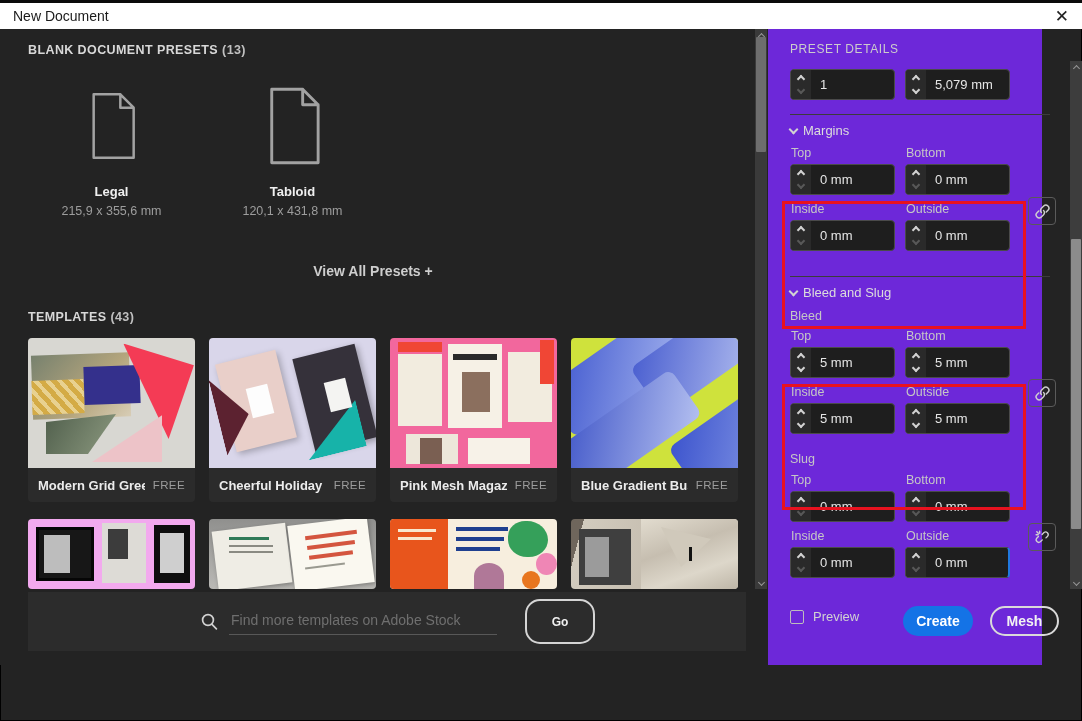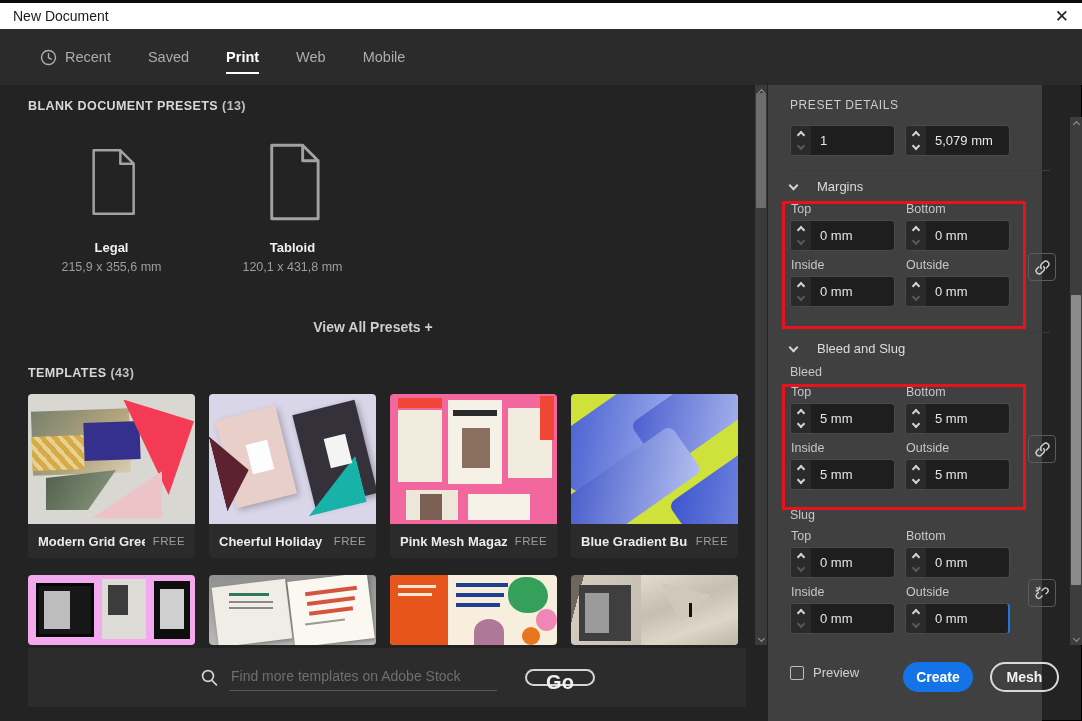--- a/index.html
+++ b/index.html
@@ -14,21 +14,21 @@
 
   
   .tabbar { height:56px; background:#2b2b2b; display:flex; align-items:center; padding-left:40px; gap:37px; }
   .tab { position:relative; display:flex; align-items:center; gap:8px; color:#acacac; font-size:14.5px; height:100%; cursor:default; }
   .tab.active { color:#fff; font-weight:bold; }
   .tab.active::after { content:""; position:absolute; left:0; right:0; bottom:11px; height:2px; background:#fff; }
 
   
   .bodyrow { display:flex; height:636px; }
   .content { position:relative; width:768px; height:636px; overflow:hidden; background:#232323; }
-  .panel { position:relative; width:274px; height:636px; background:#404040; }
+  .panel { position:relative; width:274px; height:636px; background:#6d28d9; }
 
   .sec-label { position:absolute; font-size:12.5px; font-weight:bold; letter-spacing:.4px; color:#d8d8d8; }
   .sec-label .cnt { font-weight:bold; color:#c0c0c0; margin-left:4px; }
 
   
   .preset-row { position:absolute; left:28px; top:43px; display:flex; gap:14px; }
   .preset-tile { width:167px; height:166px; border:2px solid transparent; border-radius:3px; display:flex; flex-direction:column; align-items:center; justify-content:flex-end; padding-bottom:18px; cursor:default; }
   .preset-tile.selected { border-color:#1473e6; }
   .preset-icon-box { flex:1; display:flex; align-items:center; justify-content:center; width:100%; }
   .preset-name { font-size:13px; font-weight:bold; color:#efefef; margin-top:6px; }
@@ -55,36 +55,36 @@
   .th-pink-zine { background:#f2a9ee; }
   .th-brochure { background:linear-gradient(180deg,#90908e,#bab9b5); }
   .th-orange-flyer { background:#f7eede; }
   .th-crumpled { background:linear-gradient(105deg,#6f665c 0%,#6f665c 7%,#d2cbbe 7%,#c4bcae 55%,#d8d2c5 100%); }
 
   
   .search-strip { position:absolute; left:28px; top:563px; width:718px; height:59px; background:#2c2c2c; display:flex; align-items:center; }
   .search-icon { margin-left:172px; }
   .search-input { margin-left:10px; width:268px; background:transparent; border:none; border-bottom:1px solid #585858; outline:none; color:#ddd; font-size:14px; padding:4px 2px 6px; font-family:"Liberation Sans",sans-serif; }
   .search-input::placeholder { color:#6f6f6f; }
-  .go-btn { margin-left:28px; width:70px; height:17px; border:2px solid #d5d5d5; border-radius:15px; background:transparent; color:#f0f0f0; font-weight:bold; font-size:20px; font-family:"Liberation Sans",sans-serif; cursor:default; }
+  .go-btn { margin-left:28px; width:70px; height:45px; border:2px solid #d5d5d5; border-radius:15px; background:transparent; color:#f0f0f0; font-weight:bold; font-size:12px; font-family:"Liberation Sans",sans-serif; cursor:default; }
 
   
   .scrollbar { position:absolute; width:12px; background:#3a3a3a; }
   .sb-thumb { position:absolute; left:1px; width:10px; border-radius:1px; }
   .chev { display:inline-block; width:7px; height:7px; border:solid #d2d2d2; border-width:2px 2px 0 0; }
   .chev.up { transform:rotate(-45deg); }
   .chev.down { transform:rotate(135deg); }
   .chev.dim { border-color:#585858; }
   .chev.sb { width:5px; height:5px; border-width:1.5px 1.5px 0 0; border-color:#969696; }
   .sb-arrow { position:absolute; left:0; width:12px; height:14px; display:flex; align-items:center; justify-content:center; }
 
   
   .pd-title { position:absolute; left:22px; top:13px; font-size:12px; letter-spacing:.6px; color:#cccccc; }
   .divider { position:absolute; left:22px; width:260px; height:1px; background:#3c3c3c; }
-  .sect-head { position:absolute; left:22px; display:flex; align-items:center; gap:20px; color:#dcdcdc; font-size:13px; cursor:default; }
+  .sect-head { position:absolute; left:22px; display:flex; align-items:center; gap:6px; color:#dcdcdc; font-size:13px; cursor:default; }
   .sub-label { position:absolute; left:22px; font-size:12.5px; color:#c6c6c6; }
 
   .fgrid { position:absolute; left:22px; display:grid; grid-template-columns:105px 105px; column-gap:10px; row-gap:7px; }
   .fcell .flabel { font-size:12.5px; color:#c6c6c6; margin:0 0 4px 1px; height:14px; }
   .numfield { position:relative; width:105px; height:31px; background:#1e1e1e; border:1px solid #4a4a4a; border-radius:4px; display:flex; overflow:hidden; }
   .numfield.focused { border-right:2px solid #2079e0; }
   .step { width:20px; background:#2a2a2a; display:flex; flex-direction:column; align-items:center; justify-content:center; gap:5px; }
   .step .chev { width:6px; height:6px; }
   .fval { flex:1; display:flex; align-items:center; padding-left:9px; color:#e6e6e6; font-size:13px; }
 
@@ -103,41 +103,20 @@
 </head>
 <body>
 
 <div class="window">
 
   <div class="titlebar">
     <span class="title">New Document</span>
     <span class="close">✕</span>
   </div>
 
-  <div class="tabbar" id="tabbar">
-      <div class="tab">
-        <svg width="17" height="17" viewBox="0 0 17 17" fill="none">
-          <circle cx="8.5" cy="8.5" r="7" stroke="#b0b0b0" stroke-width="1.4"></circle>
-          <path d="M8.5 4.6 V8.8 L11.2 10.2" stroke="#b0b0b0" stroke-width="1.4" stroke-linecap="round" fill="none"></path>
-        </svg>
-        <span>Recent</span>
-      </div>
-      <div class="tab">
-        <span>Saved</span>
-      </div>
-      <div class="tab active">
-        <span>Print</span>
-      </div>
-      <div class="tab">
-        <span>Web</span>
-      </div>
-      <div class="tab">
-        <span>Mobile</span>
-      </div>
-    </div>
 
   <div class="bodyrow">
 
     <div class="content">
 
       <div class="sec-label" style="left:28px; top:14px;">
         <span>BLANK DOCUMENT PRESETS</span><span class="cnt">(13)</span>
       </div>
 
       <div class="preset-row" id="preset-row">

